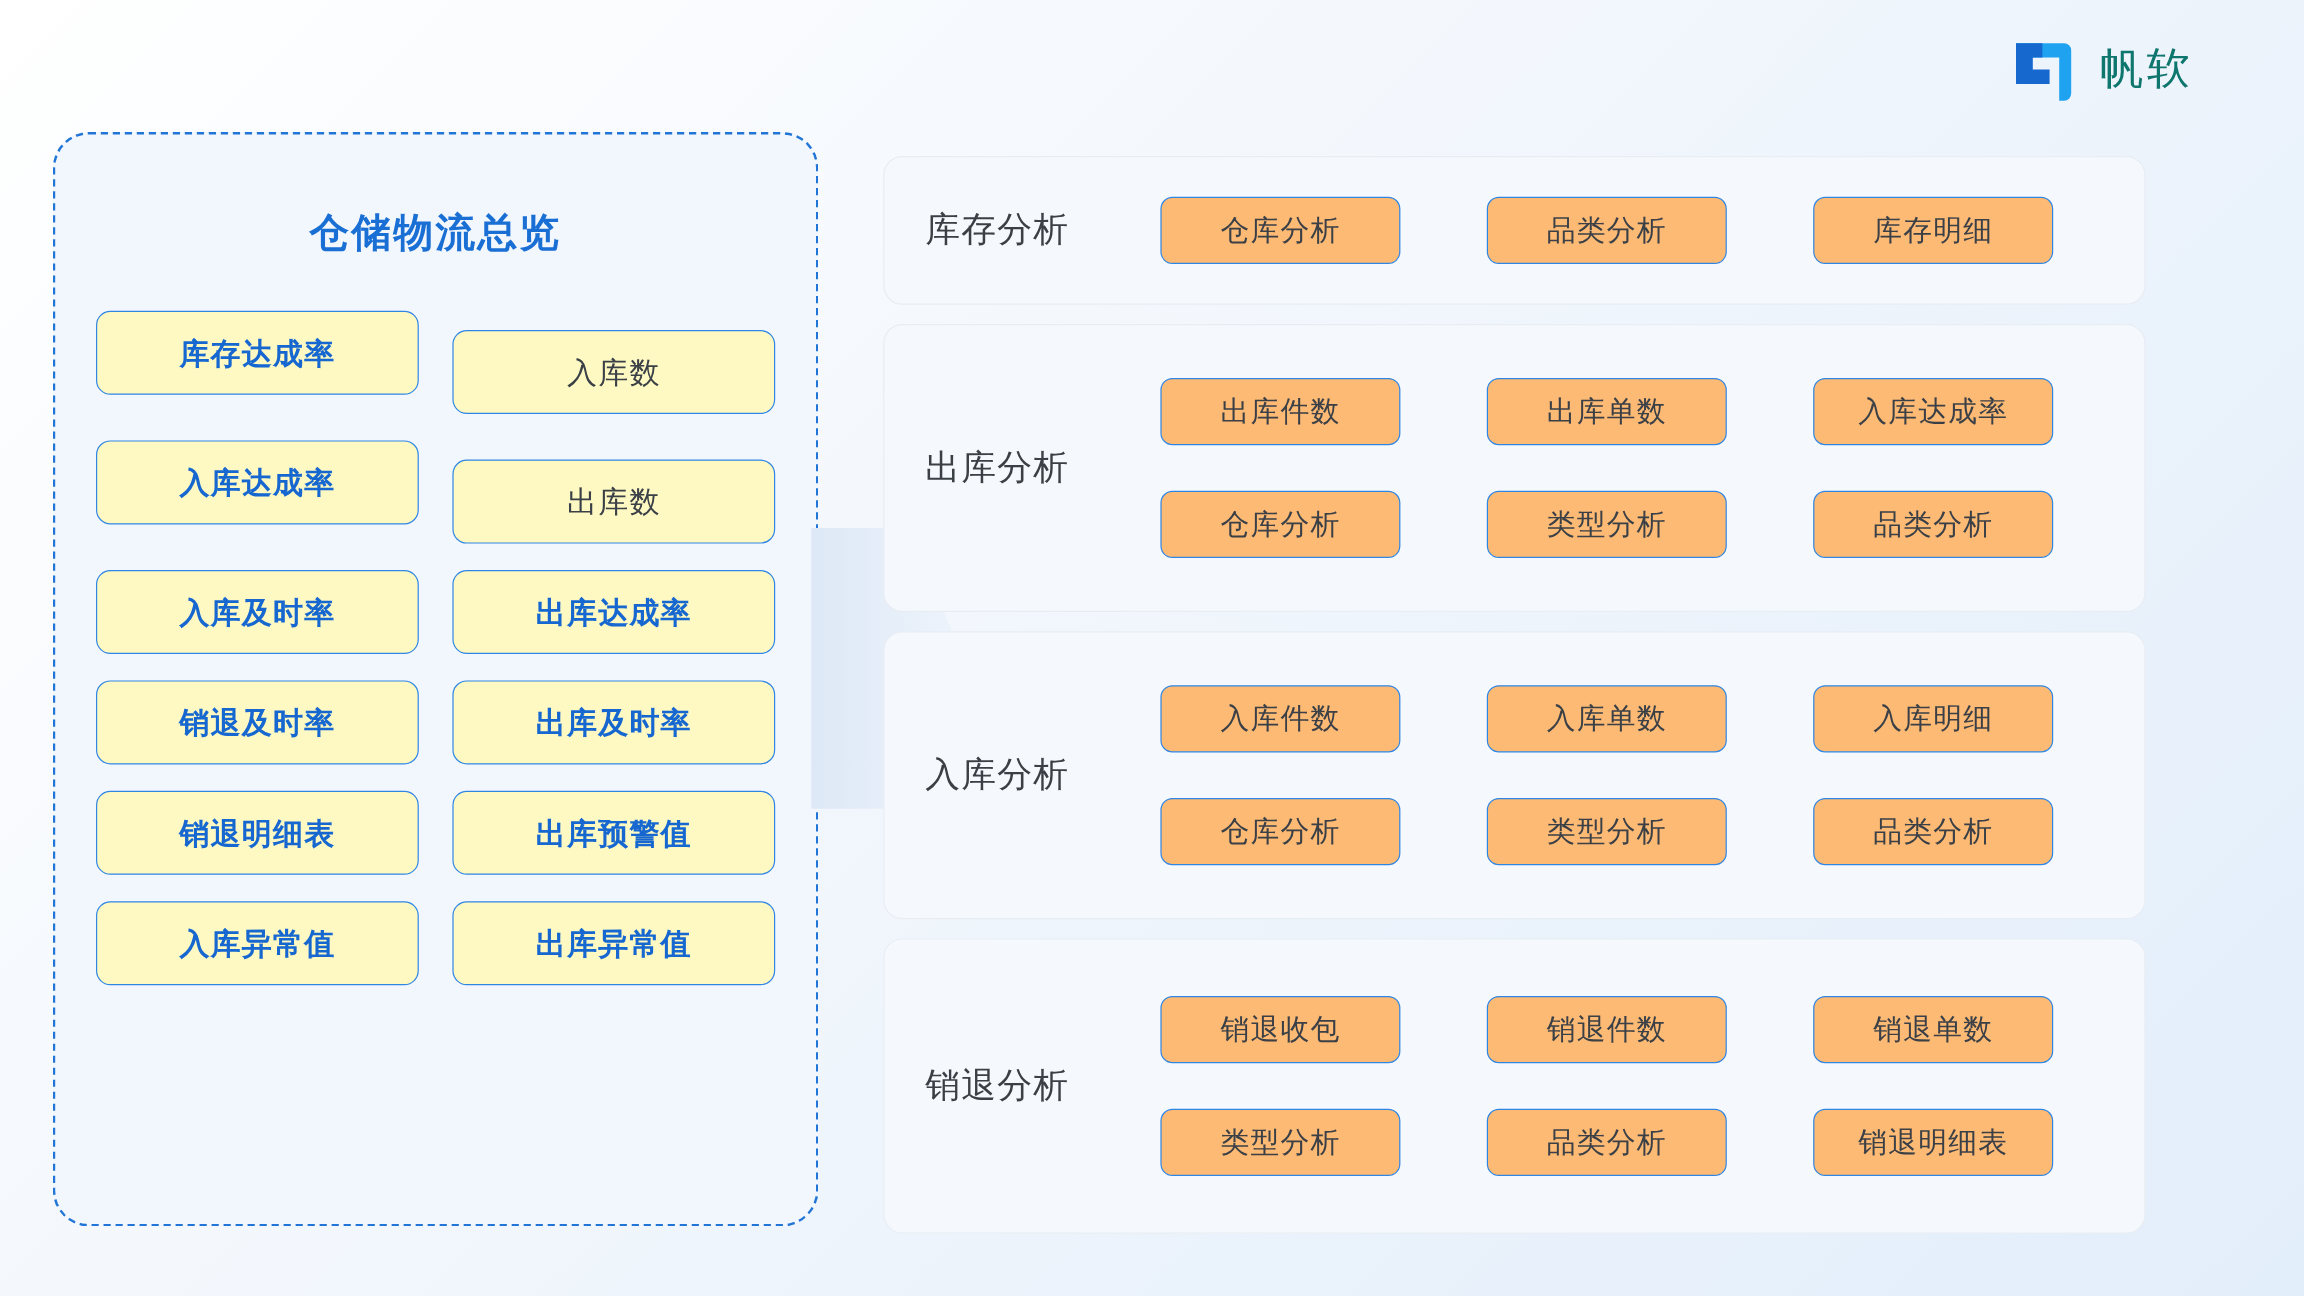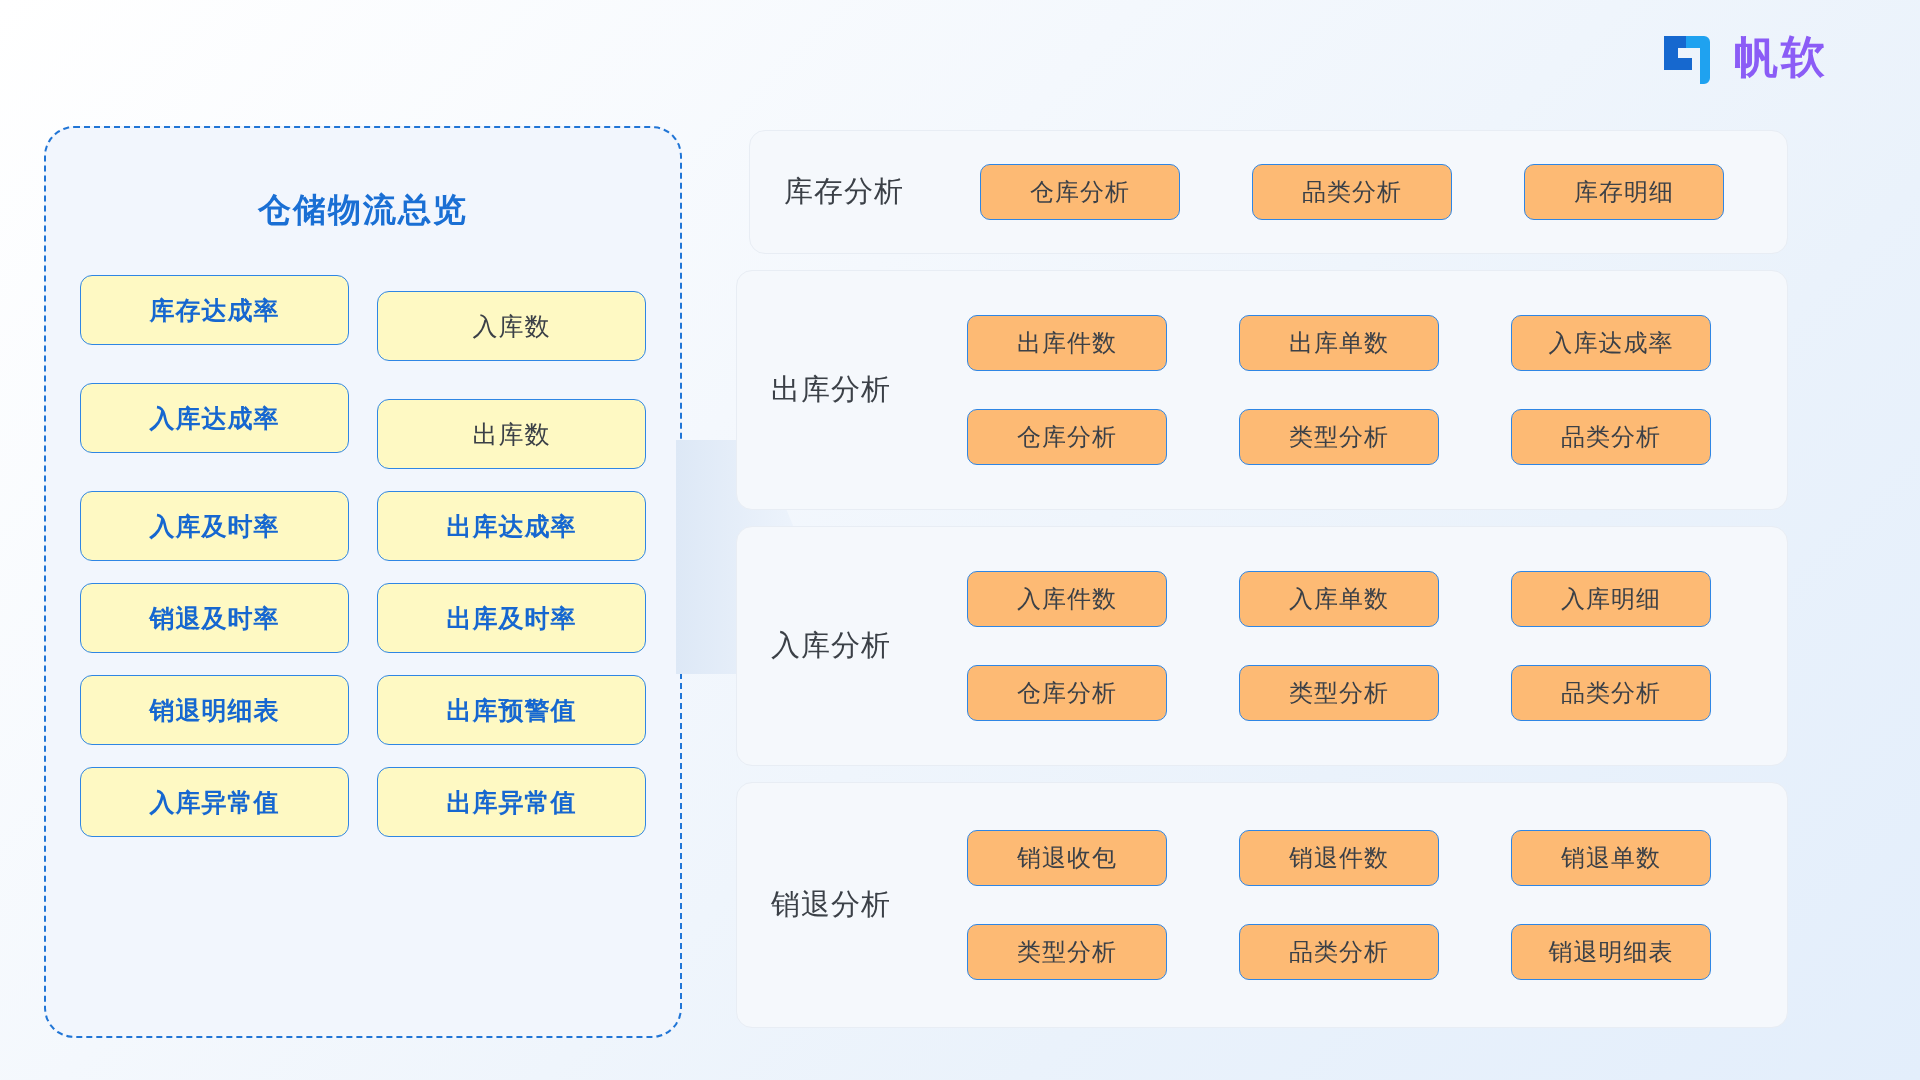--- a/index.html
+++ b/index.html
@@ -20,39 +20,39 @@
   .brand {
     position: absolute;
     top: 28px;
     right: 92px;
     display: flex;
     align-items: center;
     gap: 16px;
   }
   .brand-mark { width: 58px; height: 58px; display: block; }
   .brand-name {
-    font-size: 44px;
-    font-weight: 700;
-    color: #8b5cf6;
+    font-size: 36px;
+    font-weight: 400;
+    color: #0f766e;
     letter-spacing: 3px;
     line-height: 1;
   }
 
   
   .stage {
     position: absolute;
     left: 0; top: 0;
     width: 1920px; height: 1080px;
   }
 
   
   .overview {
     position: absolute;
     left: 44px;
-    top: 126px;
+    top: 110px;
     width: 638px;
     height: 912px;
     border: 2px dashed #2075d6;
     border-radius: 30px;
     background: #f2f6fd;
     padding: 32px 30px 30px 30px;
   }
   .overview-title {
     text-align: center;
     font-size: 33px;
@@ -103,21 +103,21 @@
   }
   .section {
     background: #f5f8fc;
     border: 1px solid #e8edf4;
     border-radius: 16px;
     margin-bottom: 16px;
     display: flex;
     align-items: center;
     padding: 18px 26px 18px 34px;
   }
-  .section.s1 { height: 124px; margin-left: 13px; }
+  .section.s1 { height: 124px; }
   .section.s2 { height: 240px; }
   .section.s3 { height: 240px; }
   .section.s4 { height: 246px; }
 
   .section-label {
     flex: 0 0 196px;
     font-size: 29px;
     color: #3b4047;
     letter-spacing: 1px;
     white-space: nowrap;

